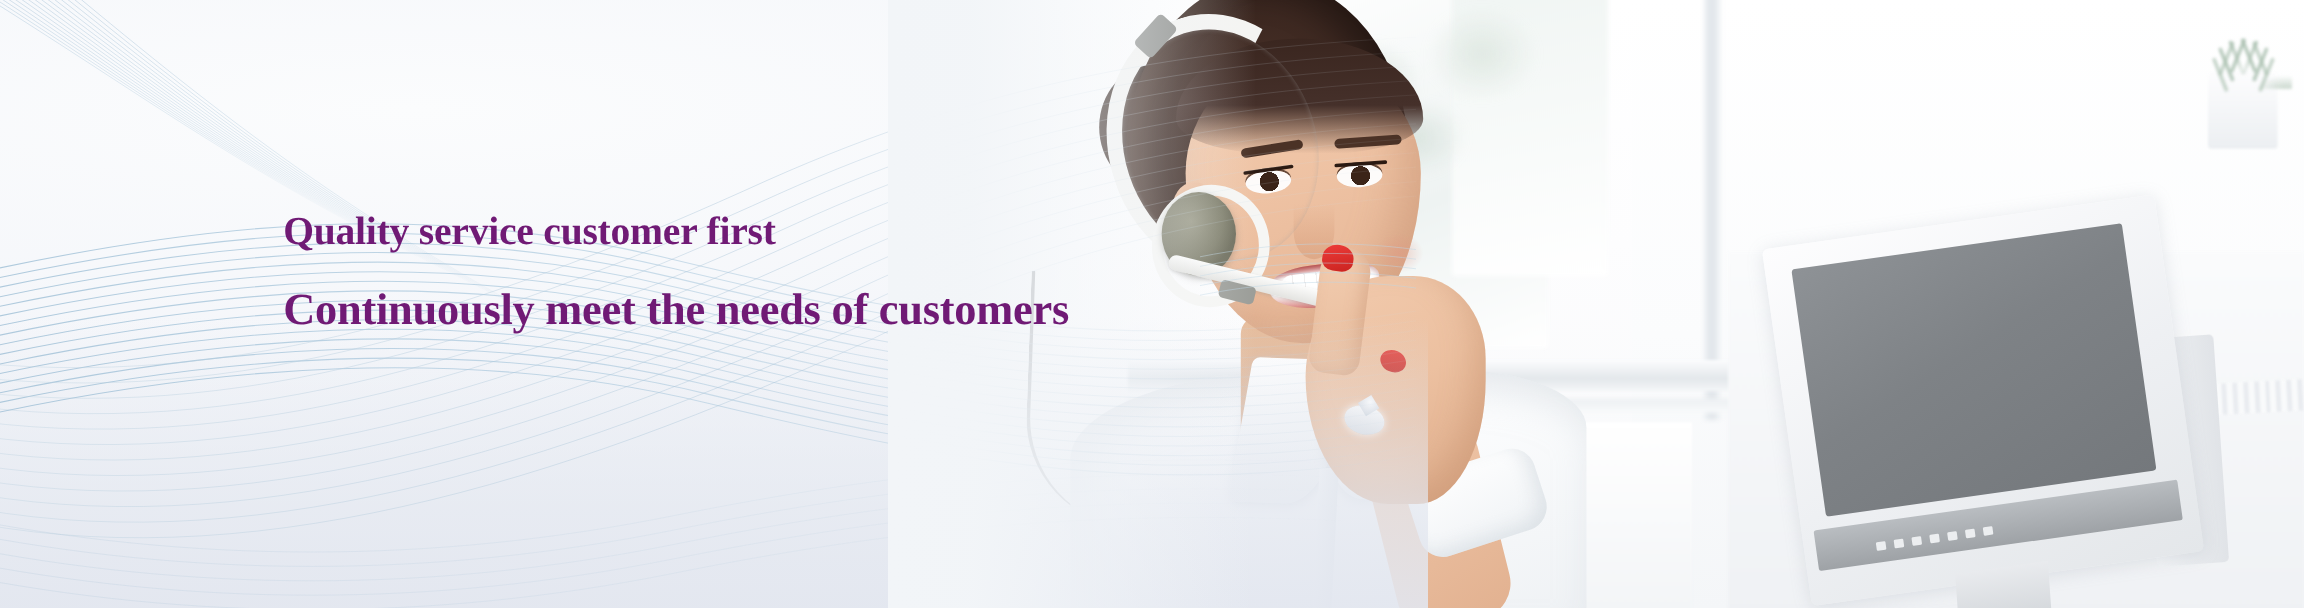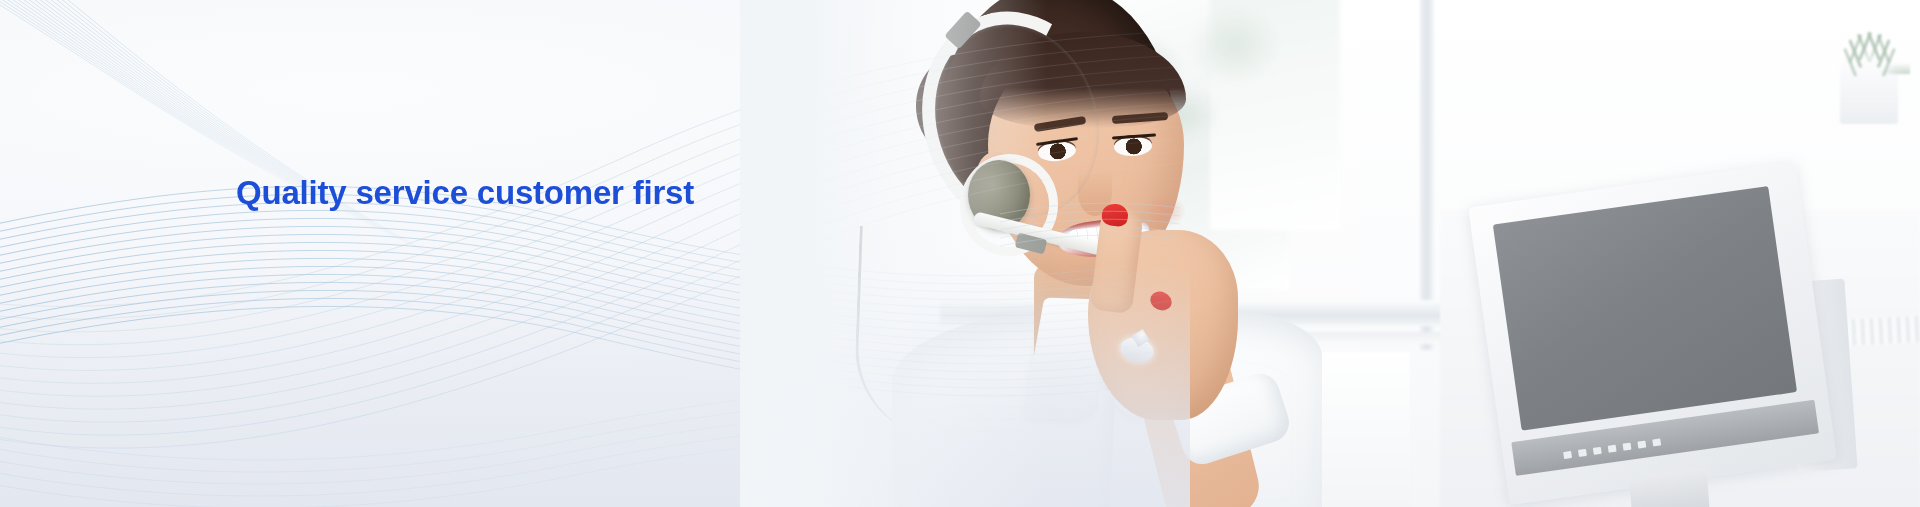--- a/index.html
+++ b/index.html
@@ -357,25 +357,26 @@
     position:absolute; left:330px; top:360px; width:96px; height:170px;
     background:linear-gradient(160deg,#f0c7a9,#e2b190);
     border-radius:30px; transform:rotate(-14deg);
   }
 
   
   .headline{
     position:absolute; left:236px; top:176px; z-index:30;
   }
   .headline .line{
-    color:#1d4ed8;
+    color:#701a75;
     font-weight:700;
     letter-spacing:-.2px;
     white-space:nowrap;
     line-height:1.04;
+    font-family:Liberation Serif, serif;
   }
   .headline .l1{ font-size:33px; margin-bottom:30px; }
   .headline .l2{ font-size:37px; }
 </style>
 </head>
 <body>
 
 <div id="banner">
 
   <div class="bg-base"></div>
@@ -548,15 +549,16 @@
         <path d="M1000,222 C 1060,210 1120,208 1180,216"></path>
         <path d="M1000,230 C 1060,218 1120,216 1180,224"></path>
         <path d="M1000,238 C 1060,226 1120,224 1180,232"></path>
         <path d="M1000,246 C 1060,234 1120,232 1180,240"></path>
       </g>
     </svg>
   </div>
 
   <div class="headline">
     <div class="line l1">Quality service customer first</div>
+    <div class="line l2">Continuously meet the needs of customers</div>
   </div>
 
 </div>
 
 </body></html>

